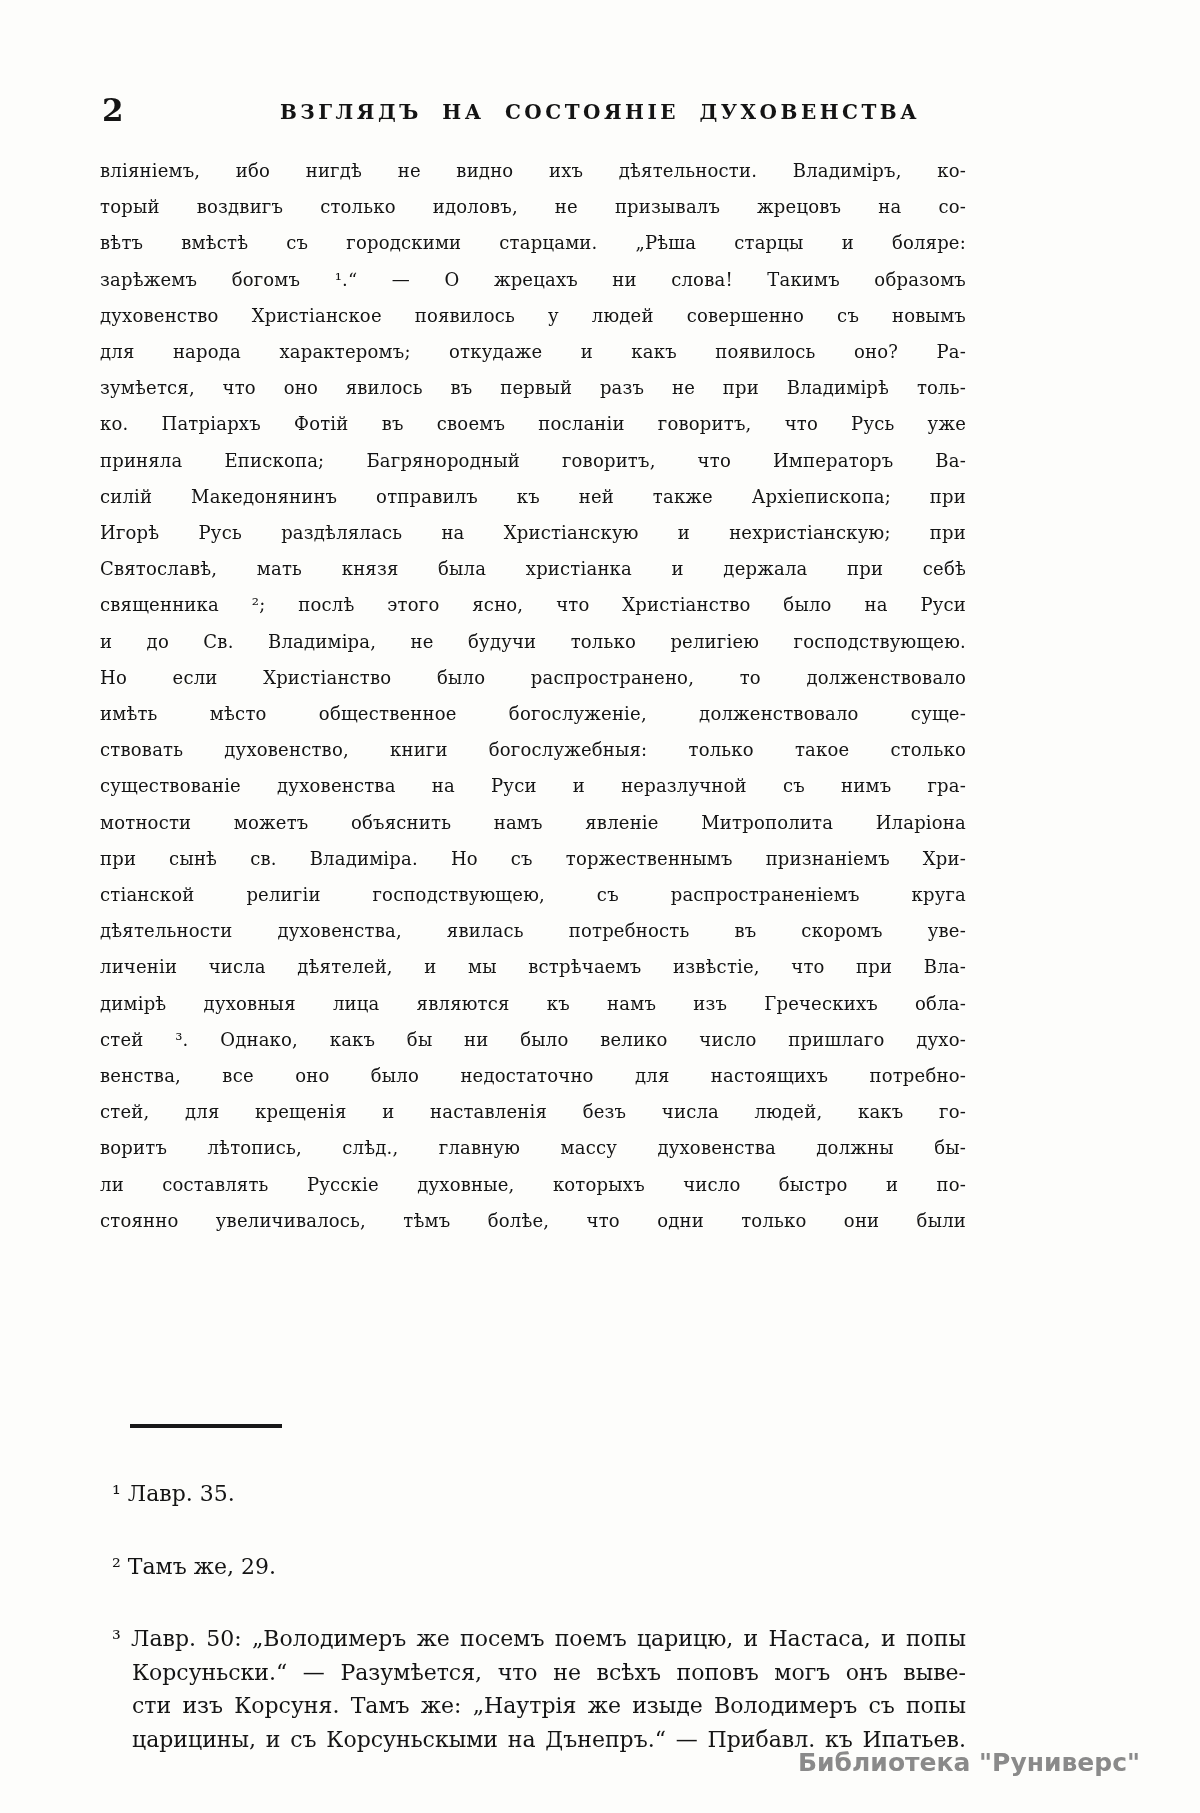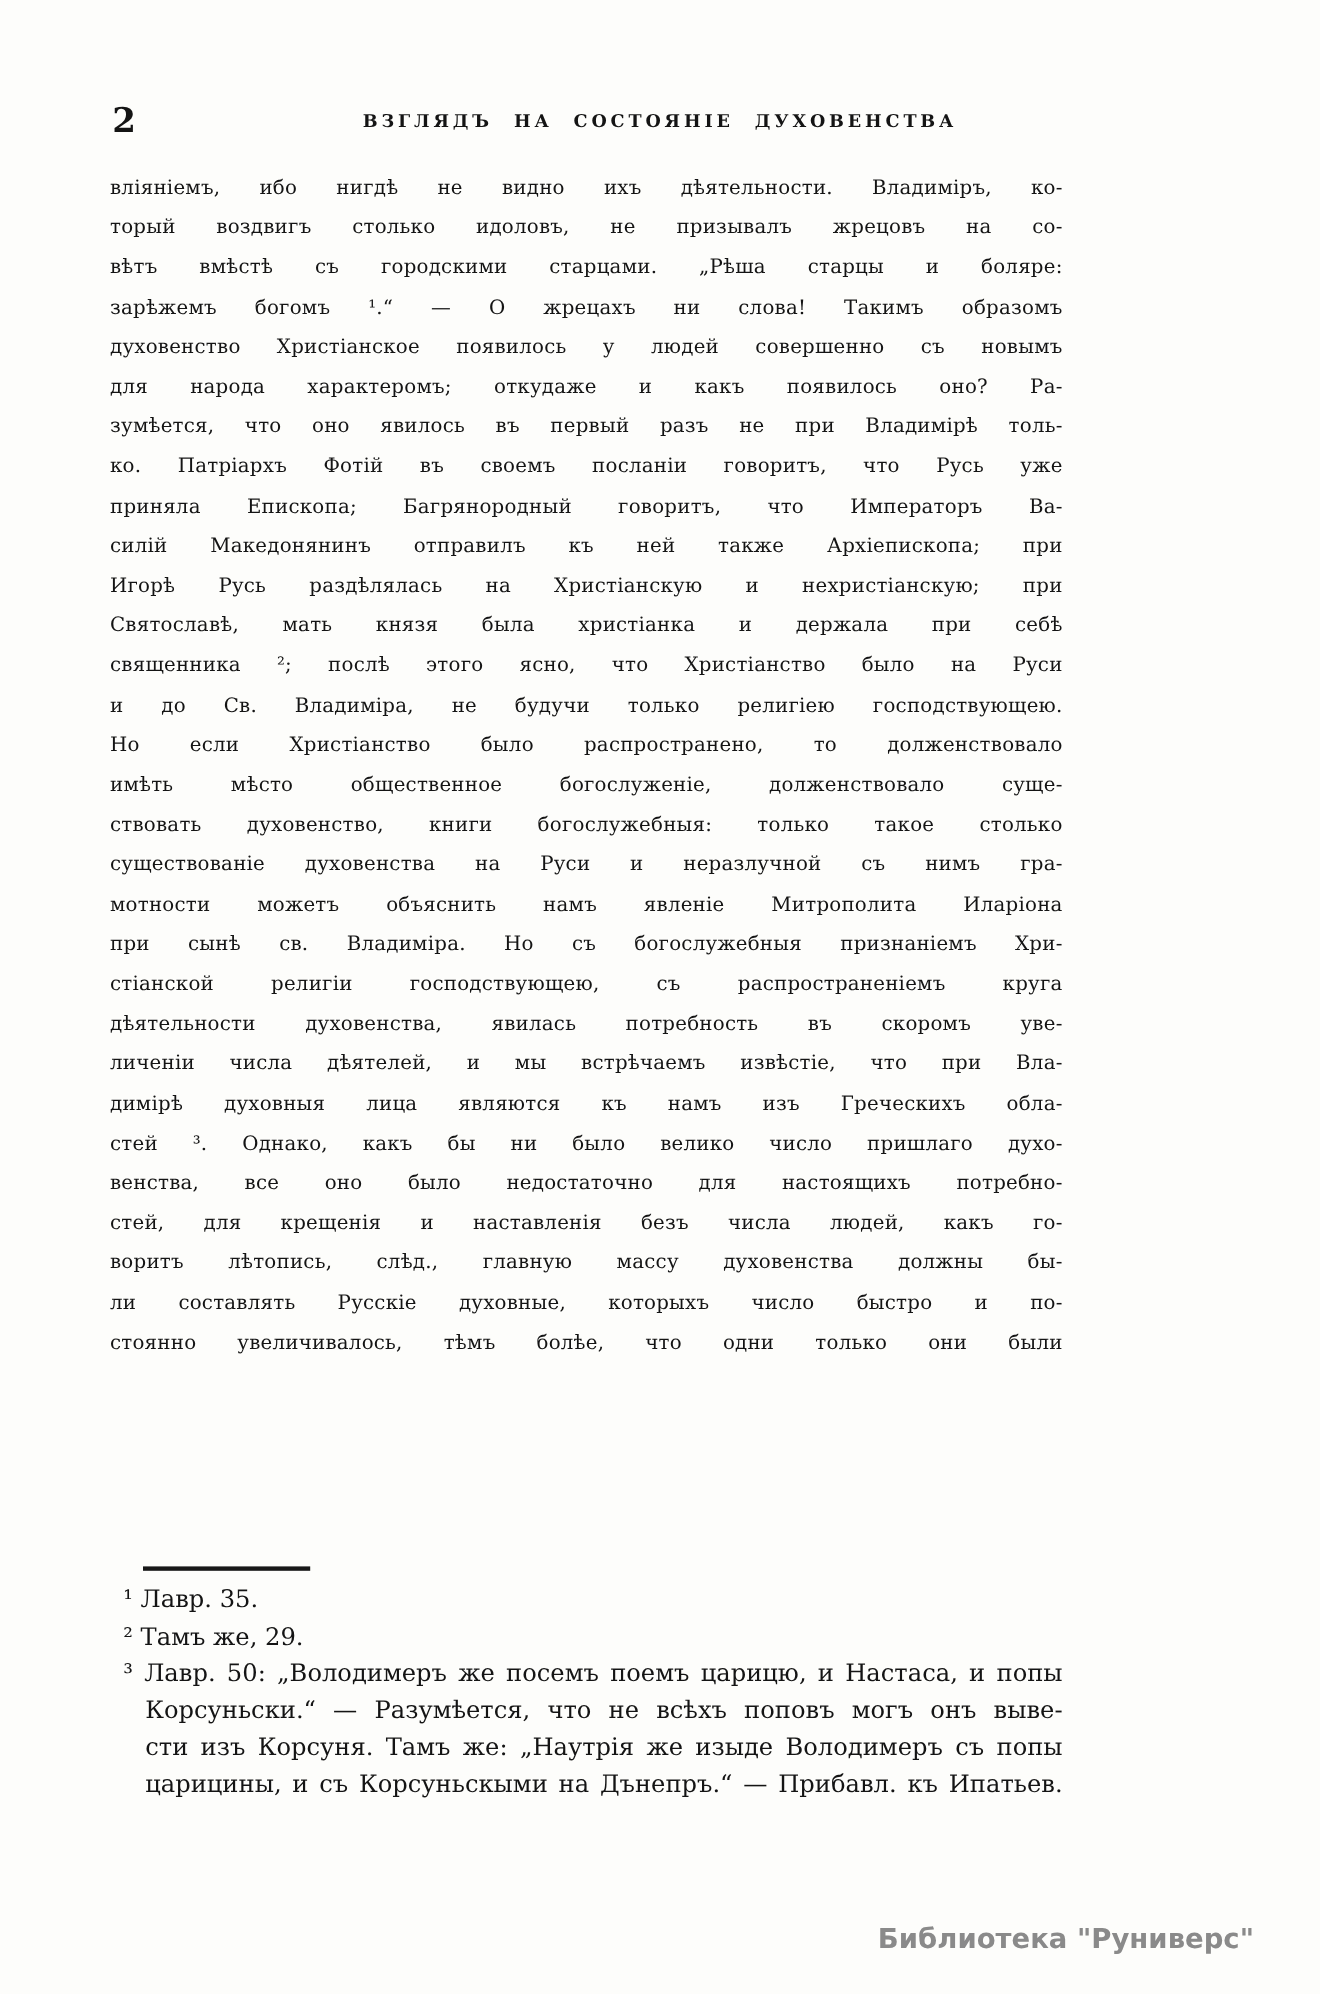--- a/index.html
+++ b/index.html
@@ -14,21 +14,21 @@
   }
   
   .header-row { position:absolute; top:92px; left:0; width:100%; height:44px; }
   .page-number {
     position:absolute; left:102px; top:0;
     font-size:31px; font-weight:bold;
   }
   .running-header {
     position:absolute; left:0; top:8px; width:100%;
     text-align:center;
-    font-size:16px; font-weight:bold;
+    font-size:20px; font-weight:bold;
     letter-spacing:3.5px; word-spacing:10px;
   }
   
   .body-block {
     position:absolute; left:100px; top:153px; width:866px;
   }
   .bline {
     font-size:18px;
     line-height:36.2px;
     text-align:justify;
@@ -39,21 +39,21 @@
   
   .fn-sep {
     position:absolute; left:130px; top:1424px;
     width:152px; height:4px; background:#181818;
   }
   .footnote-block {
     position:absolute; left:100px; top:1438px; width:866px;
     font-size:22px; line-height:33.5px;
   }
   .fn-line { padding-left:32px; }
-  .fn-first { text-indent:-20px; }
+  .fn-first { text-indent:-20px;margin-top:39px; }
   .just { text-align:justify; text-align-last:justify; -moz-text-align-last:justify; }
   
   .watermark {
     position:absolute; left:0; top:1748px; width:1140px;
     text-align:right;
     font-family:"DejaVu Sans", sans-serif;
     font-weight:bold;
     font-size:25px;
     color:#8a8a8a;
   }
@@ -81,21 +81,21 @@
       <div class="bline">силій Македонянинъ отправилъ къ ней также Архіепископа; при</div>
       <div class="bline">Игорѣ Русь раздѣлялась на Христіанскую и нехристіанскую; при</div>
       <div class="bline">Святославѣ, мать князя была христіанка и держала при себѣ</div>
       <div class="bline">священника ²; послѣ этого ясно, что Христіанство было на Руси</div>
       <div class="bline">и до Св. Владиміра, не будучи только религіею господствующею.</div>
       <div class="bline">Но если Христіанство было распространено, то долженствовало</div>
       <div class="bline">имѣть мѣсто общественное богослуженіе, долженствовало суще-</div>
       <div class="bline">ствовать духовенство, книги богослужебныя: только такое столько</div>
       <div class="bline">существованіе духовенства на Руси и неразлучной съ нимъ гра-</div>
       <div class="bline">мотности можетъ объяснить намъ явленіе Митрополита Иларіона</div>
-      <div class="bline">при сынѣ св. Владиміра. Но съ богослужебныя признаніемъ Хри-</div>
+      <div class="bline">при сынѣ св. Владиміра. Но съ торжественнымъ признаніемъ Хри-</div>
       <div class="bline">стіанской религіи господствующею, съ распространеніемъ круга</div>
       <div class="bline">дѣятельности духовенства, явилась потребность въ скоромъ уве-</div>
       <div class="bline">личеніи числа дѣятелей, и мы встрѣчаемъ извѣстіе, что при Вла-</div>
       <div class="bline">димірѣ духовныя лица являются къ намъ изъ Греческихъ обла-</div>
       <div class="bline">стей ³. Однако, какъ бы ни было велико число пришлаго духо-</div>
       <div class="bline">венства, все оно было недостаточно для настоящихъ потребно-</div>
       <div class="bline">стей, для крещенія и наставленія безъ числа людей, какъ го-</div>
       <div class="bline">воритъ лѣтопись, слѣд., главную массу духовенства должны бы-</div>
       <div class="bline">ли составлять Русскіе духовные, которыхъ число быстро и по-</div>
       <div class="bline">стоянно увеличивалось, тѣмъ болѣе, что одни только они были</div>

